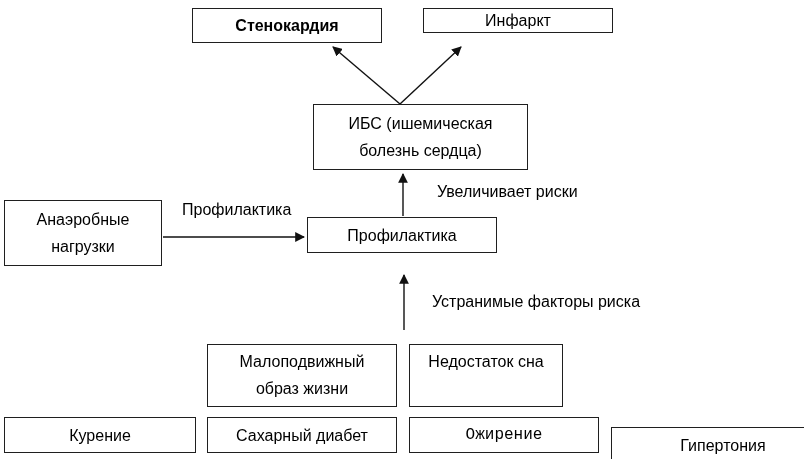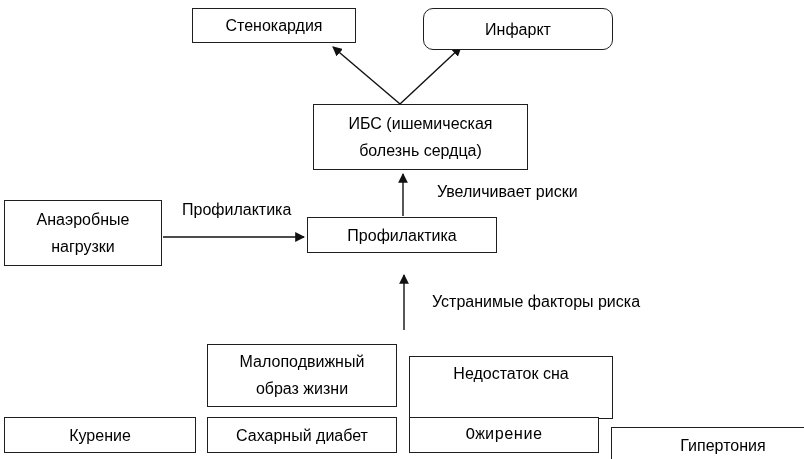--- a/index.html
+++ b/index.html
@@ -38,28 +38,28 @@
   }
   .node.top-align { justify-content: flex-start; padding-top: 3px; }
   .edge-label {
     position: absolute;
     font-size: 16px;
     line-height: 18px;
     color: #000000;
     white-space: nowrap;
   }
   
-  .n-angina        { left: 192px; top: 8px;   width: 164px; height: 35px; }
-  .n-infarction    { left: 423px; top: 8px;   width: 190px; height: 42px; border-radius: 10px; }
+  .n-angina        { left: 192px; top: 8px;   width: 190px; height: 35px; font-weight: bold; }
+  .n-infarction    { left: 423px; top: 8px;   width: 190px; height: 25px; }
   .n-ibs           { left: 295px; top: 104px; width: 215px; height: 66px; margin-left: 18px; }
   .n-anaerobic     { left: 4px;   top: 200px; width: 158px; height: 66px; }
   .n-athero        { left: 307px; top: 217px; width: 190px; height: 36px; }
   .n-nutrition     { left: 4px;   top: 344px; width: 192px; height: 63px; }
   .n-sedentary     { left: 207px; top: 344px; width: 190px; height: 63px; }
-  .n-sleep         { left: 409px; top: 356px; width: 204px; height: 63px; }
+  .n-sleep         { left: 409px; top: 344px; width: 154px; height: 63px; }
   .n-stress        { left: 611px; top: 344px; width: 188px; height: 63px; }
   .n-smoking       { left: 4px;   top: 417px; width: 192px; height: 36px; }
   .n-diabetes      { left: 207px; top: 417px; width: 190px; height: 36px; }
   .n-obesity       { left: 409px; top: 417px; width: 190px; height: 36px; font-family: Liberation Mono, monospace; }
   .n-hypertension  { left: 611px; top: 427px; width: 224px; height: 36px; }
   
   .l-prophylaxis { left: 182px; top: 201px; }
   .l-increases   { left: 437px; top: 183px; }
   .l-removable   { left: 432px; top: 293px; }
 </style>

